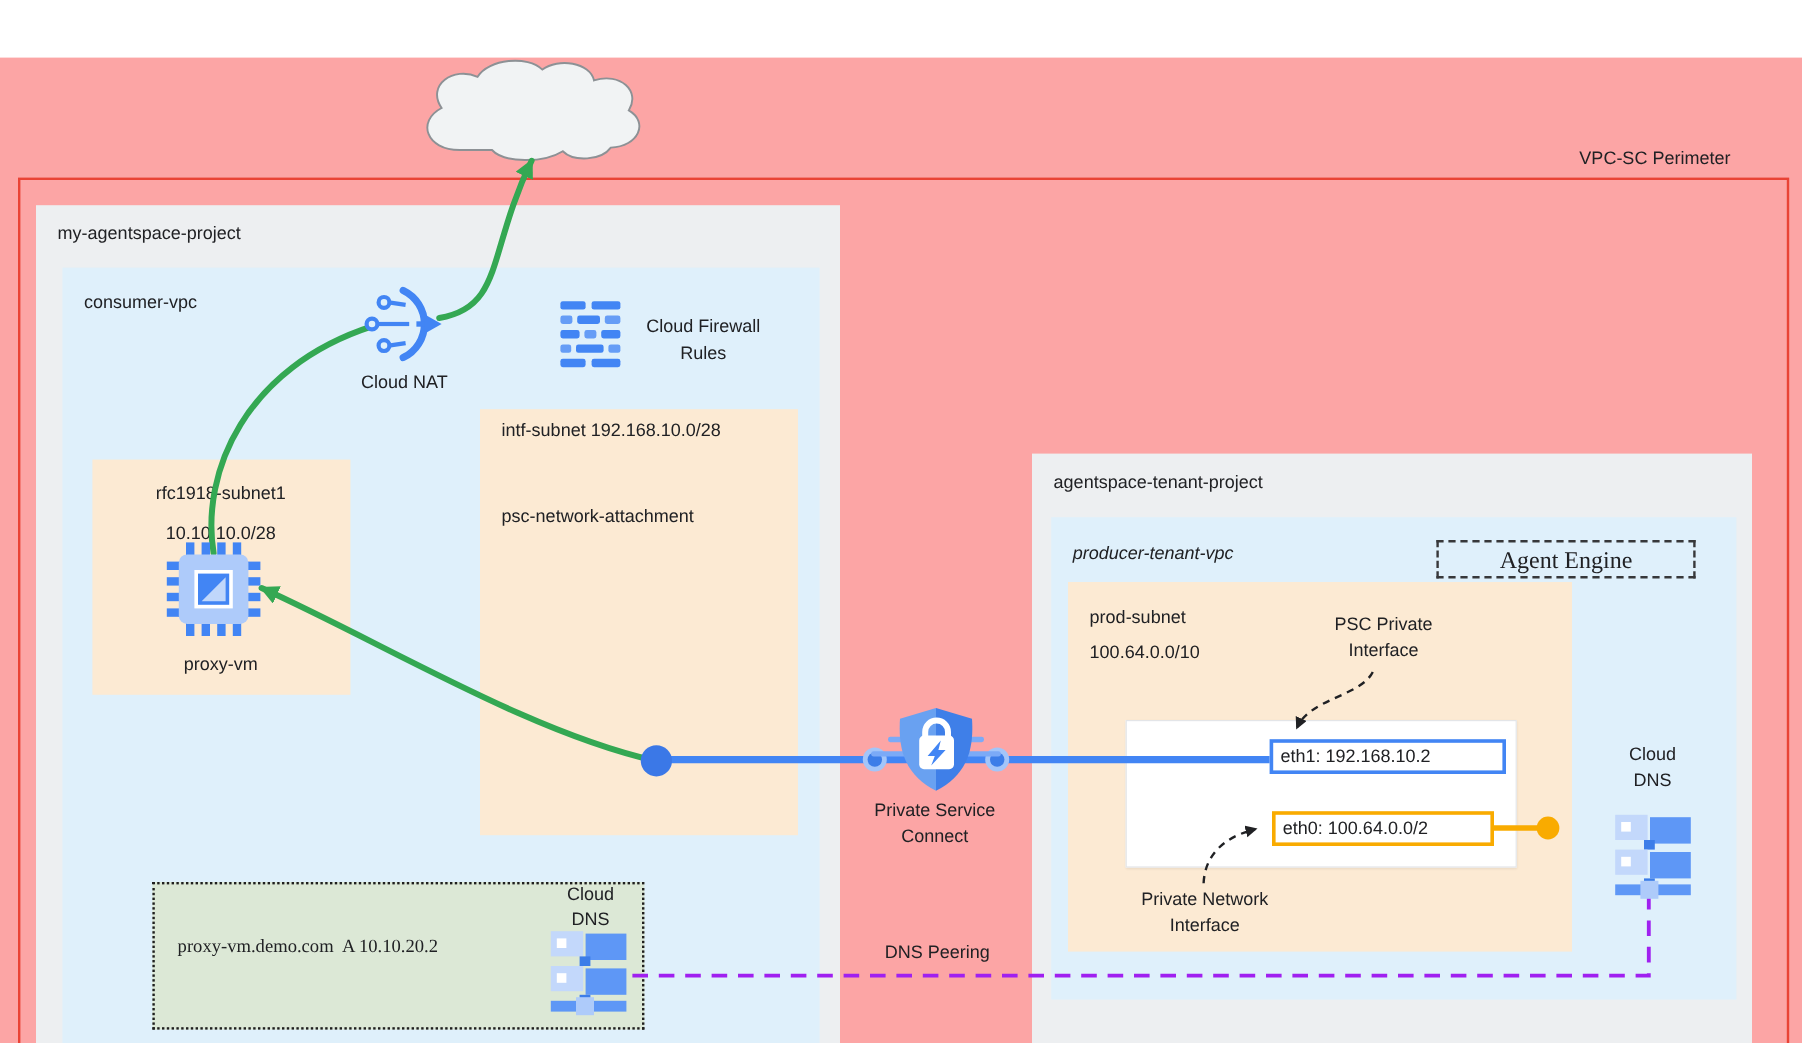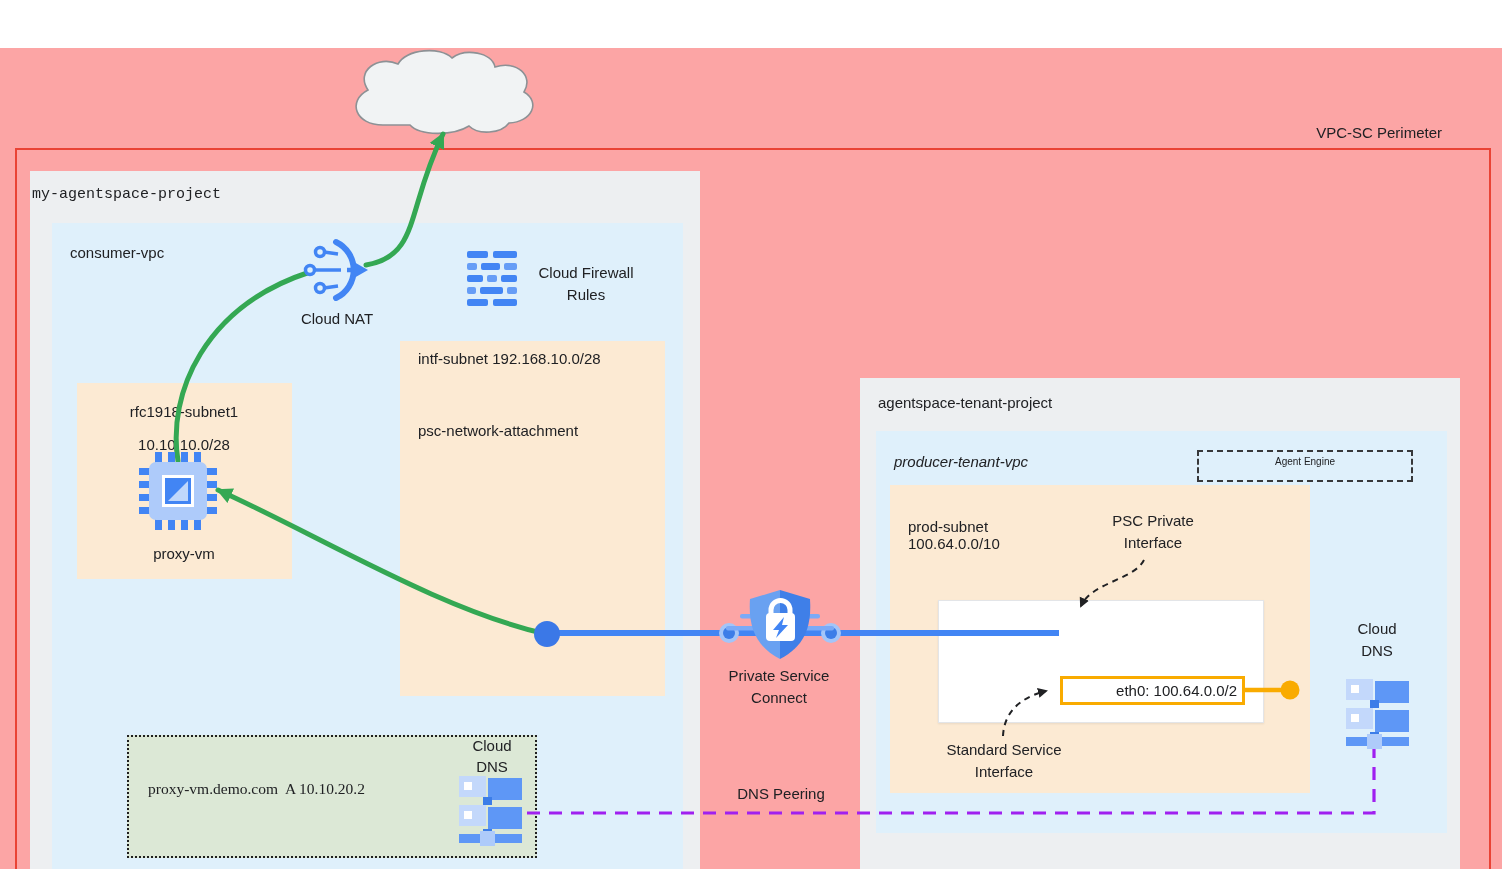--- a/index.html
+++ b/index.html
@@ -22,34 +22,34 @@
   .peach { background:#fcead3; }
   .sage  { background:#dce8d6; border:2px dotted #1f1f1f; }
   .white-card { background:#ffffff; border:1px solid #e3e5e8; box-shadow:0 1px 2px rgba(0,0,0,0.08); }
 
   .eth { position:absolute; z-index:6; background:#ffffff; font-size:15px;
     padding:3px 5px 3px 6px; white-space:nowrap; }
   .eth-blue { border:3px solid #4285f4; }
   .eth-gold { border:3px solid #f9ab00; }
 
   .agent-engine { position:absolute; z-index:2; border:2px dashed #37383a;
-    font-size:10px; text-align:center; padding-top:4px; }
+    font-size:20px; text-align:center; padding-top:4px;font-family:Liberation Serif, serif; }
 
   svg.overlay { position:absolute; left:0; top:0; z-index:5; pointer-events:none; }
 </style>
 </head>
 <body>
 
 <div id="canvas">
 
   <div class="abs perimeter"></div>
   <div class="lbl" style="right:60px; top:76px;">VPC-SC Perimeter</div>
 
   <div class="box gray" style="left:30px; top:123px; width:670px; height:728px;"></div>
-  <div class="lbl" style="left:32px; top:138px;font-family:Liberation Mono, monospace;">my-agentspace-project</div>
+  <div class="lbl" style="left:48px; top:138px;">my-agentspace-project</div>
 
   <div class="box blue" style="left:52px; top:175px; width:631px; height:658px;"></div>
   <div class="lbl" style="left:70px; top:196px;">consumer-vpc</div>
 
   <div class="lbl ctr" style="left:337px; top:262px;">Cloud NAT</div>
   <div class="lbl ctr" style="left:586px; top:216px;">Cloud Firewall</div>
   <div class="lbl ctr" style="left:586px; top:238px;">Rules</div>
 
   <div class="box peach" style="left:400px; top:293px; width:265px; height:355px;"></div>
   <div class="lbl" style="left:418px; top:302px;">intf-subnet 192.168.10.0/28</div>
@@ -72,30 +72,31 @@
 
   <div class="box gray" style="left:860px; top:330px; width:600px; height:521px;"></div>
   <div class="lbl" style="left:878px; top:346px;">agentspace-tenant-project</div>
 
   <div class="box blue" style="left:876px; top:383px; width:571px; height:402px;"></div>
   <div class="lbl" style="left:894px; top:405px;font-style:italic;">producer-tenant-vpc</div>
 
   <div class="agent-engine" style="left:1197px; top:402px; width:212px; height:24px;">Agent Engine</div>
 
   <div class="box peach" style="left:890px; top:437px; width:420px; height:308px;"></div>
-  <div class="lbl" style="left:908px; top:470px;text-align:center;">prod-subnet</div>
+  <div class="lbl" style="left:908px; top:458px;text-align:center;">prod-subnet</div>
   <div class="lbl" style="left:908px; top:487px;">100.64.0.0/10</div>
 
   <div class="lbl ctr" style="left:1153px; top:464px;">PSC Private</div>
   <div class="lbl ctr" style="left:1153px; top:486px;">Interface</div>
 
   <div class="box white-card" style="left:938px; top:552px; width:324px; height:121px;"></div>
-  <div class="eth eth-gold" style="left:1060px; top:628px; width:168px;text-align:right;">eth0: 100.64.0.0/2</div>
-
-  <div class="lbl ctr" style="left:1004px; top:693px;">Standard Service</div>
+  <div class="eth eth-blue" style="left:1058px; top:568px; width:180px;">eth1: 192.168.10.2</div>
+  <div class="eth eth-gold" style="left:1060px; top:628px; width:168px;">eth0: 100.64.0.0/2</div>
+
+  <div class="lbl ctr" style="left:1004px; top:693px;">Private Network</div>
   <div class="lbl ctr" style="left:1004px; top:715px;">Interface</div>
 
   <div class="lbl ctr" style="left:1377px; top:572px;">Cloud</div>
   <div class="lbl ctr" style="left:1377px; top:594px;">DNS</div>
 
   <div class="lbl ctr" style="left:437px; top:32px; font-size:17px;">Internet</div>
 
   <svg class="overlay" width="1502" height="869" viewBox="0 0 1502 869">
     <defs>
       <marker id="arrGreen" markerUnits="userSpaceOnUse" markerWidth="20" markerHeight="18" refX="14" refY="8" orient="auto">

